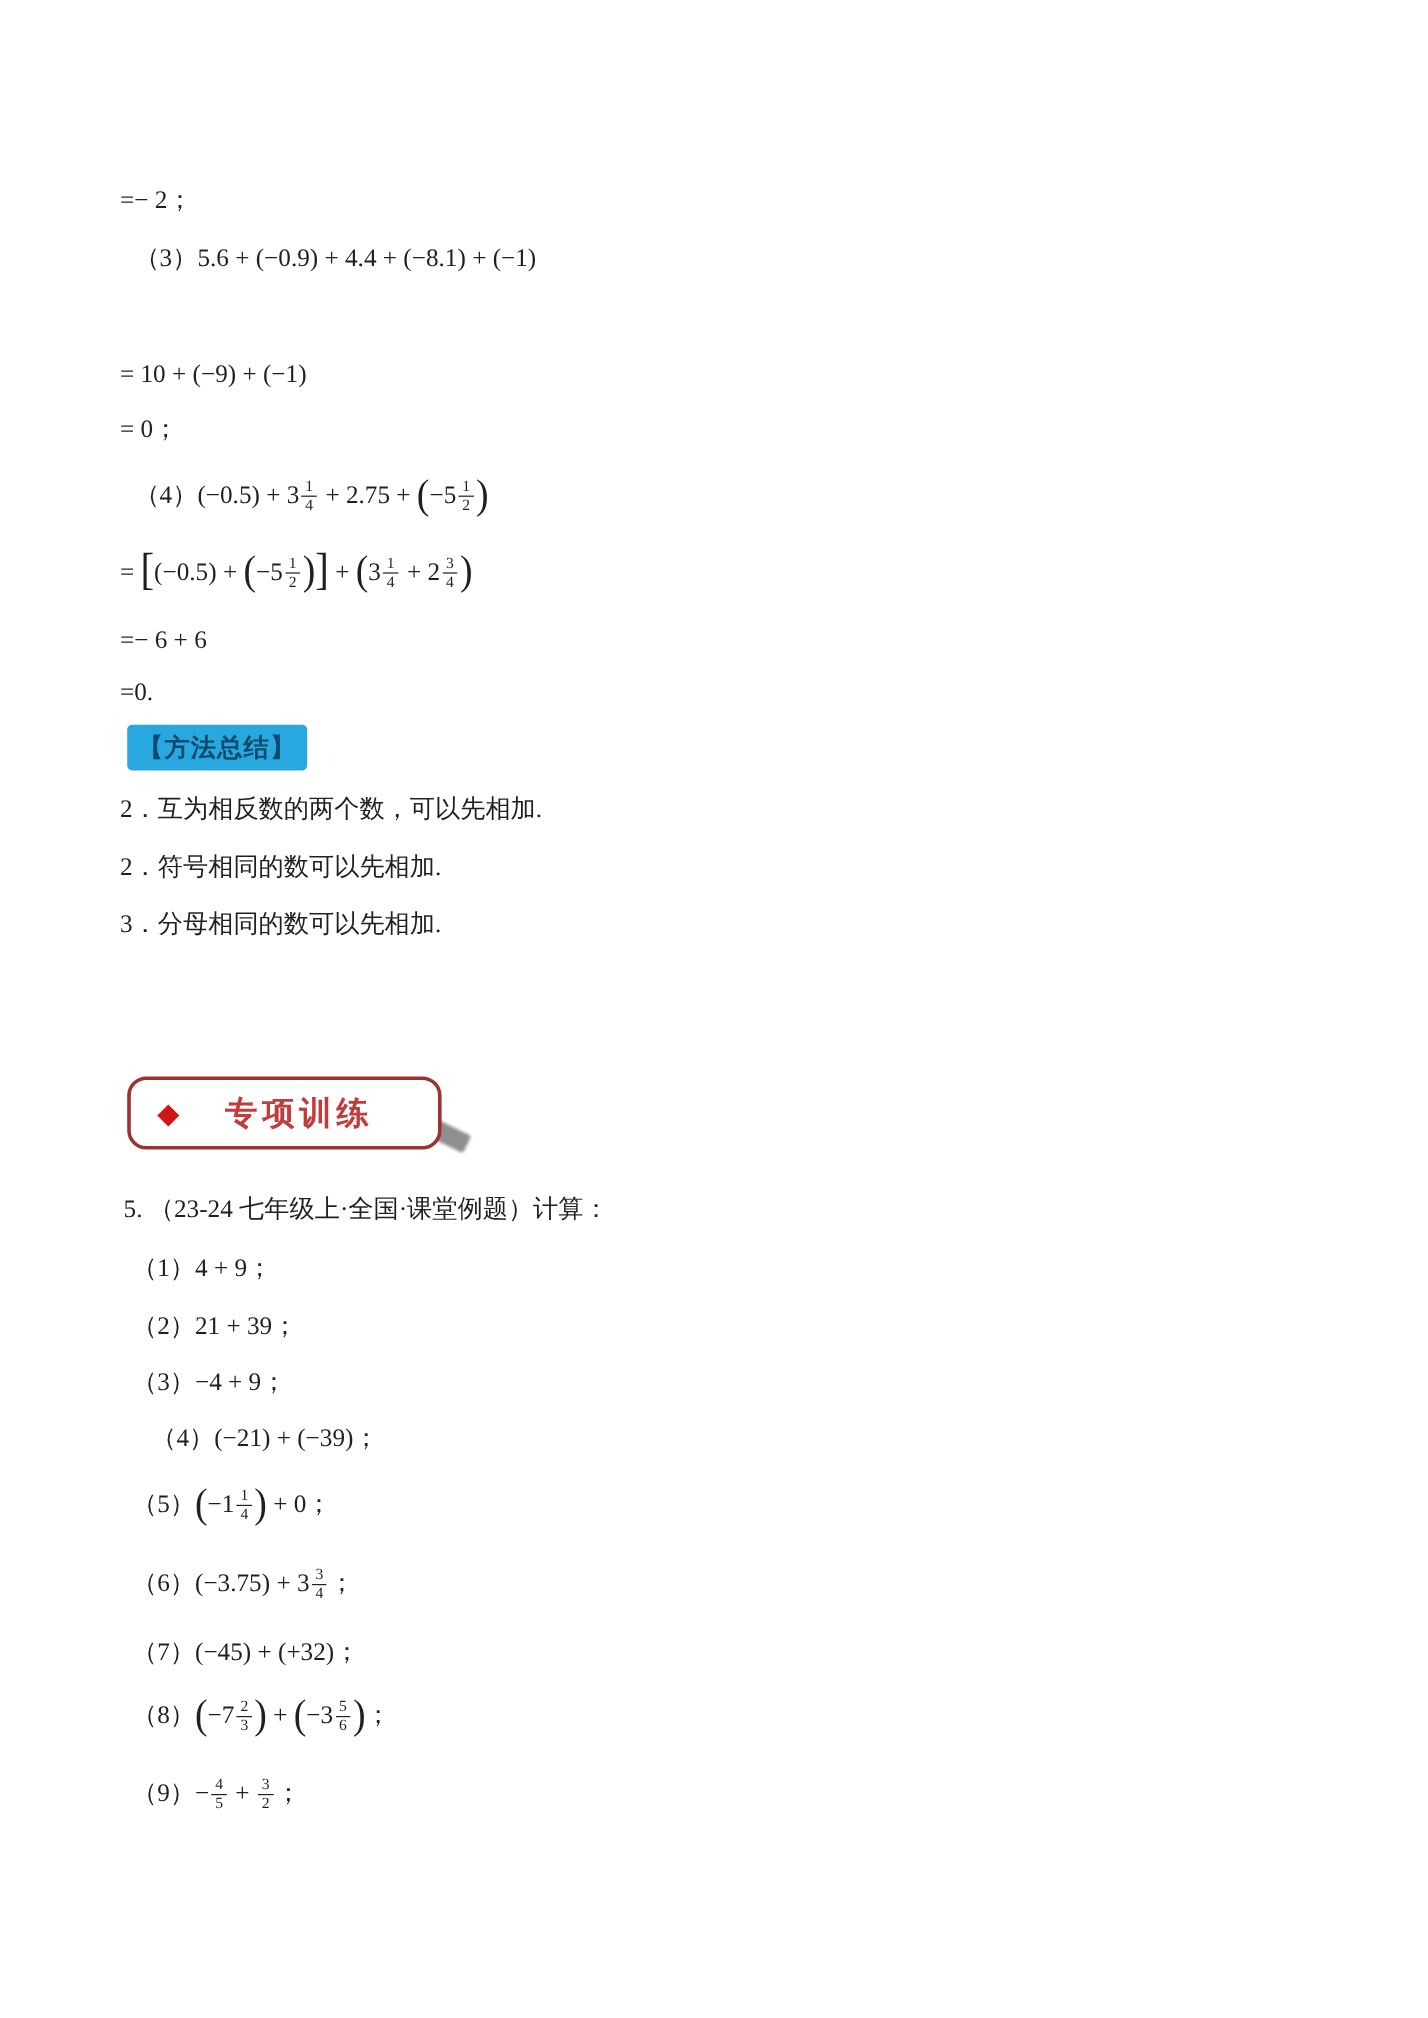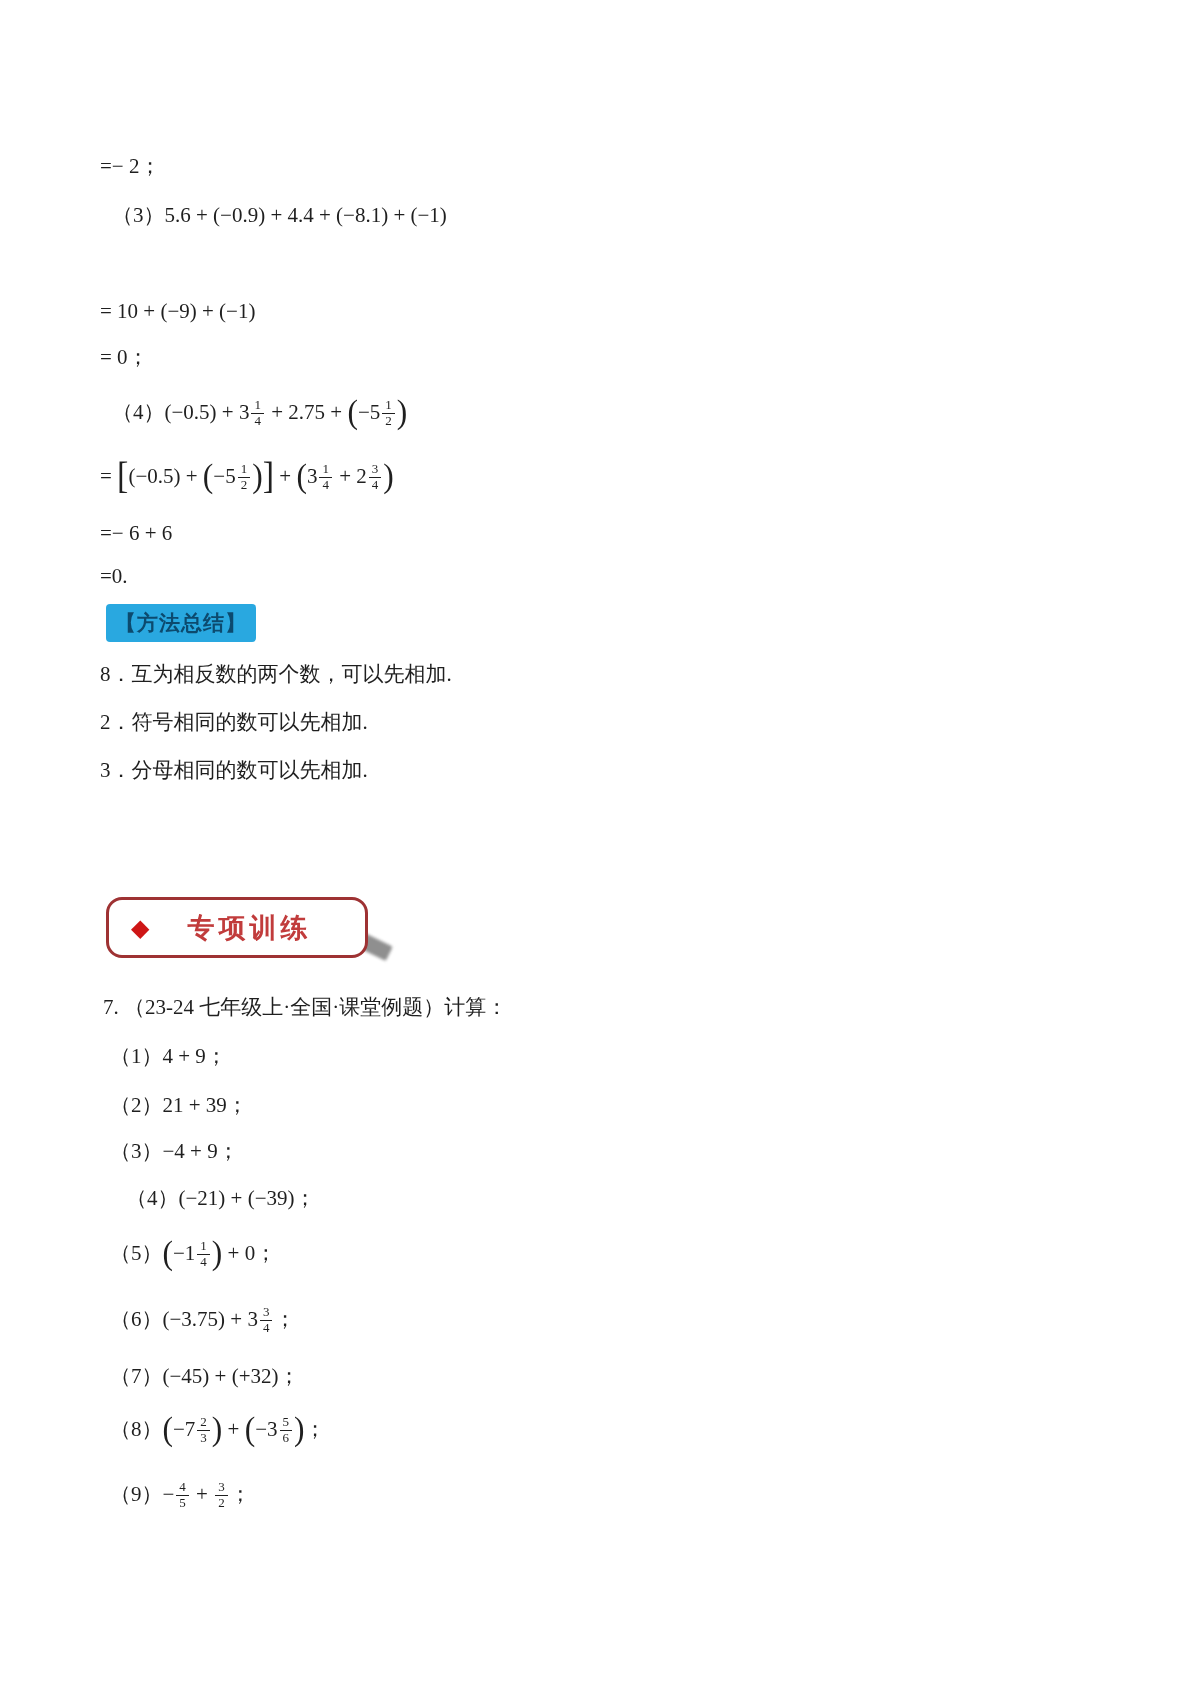--- a/index.html
+++ b/index.html
@@ -64,31 +64,31 @@
   <div class="line" style="left:100px; top:344px;"><span>= 0；</span></div>
   <div class="line tall" style="left:112px; top:389px;"><span>（4）(−0.5) + 3</span><span class="frac"><span class="num">1</span><span class="den">4</span></span><span> + 2.75 + </span><span class="big">(</span><span>−5</span><span class="frac"><span class="num">1</span><span class="den">2</span></span><span class="big">)</span></div>
   <div class="line tall" style="left:100px; top:453px;"><span>= </span><span class="big sq">[</span><span>(−0.5) + </span><span class="big">(</span><span>−5</span><span class="frac"><span class="num">1</span><span class="den">2</span></span><span class="big">)</span><span class="big sq">]</span><span> + </span><span class="big">(</span><span>3</span><span class="frac"><span class="num">1</span><span class="den">4</span></span><span> + 2</span><span class="frac"><span class="num">3</span><span class="den">4</span></span><span class="big">)</span></div>
   <div class="line" style="left:100px; top:520px;"><span>=− 6 + 6</span></div>
   <div class="line" style="left:100px; top:563px;"><span>=0.</span></div>
 
   <div class="badge">
       <span>【方法总结】</span>
     </div>
 
-  <div class="line" style="left:100px; top:661px;"><span>8．互为相反数的两个数，可以先相加.</span></div>
+  <div class="line" style="left:100px; top:661px;"><span>2．互为相反数的两个数，可以先相加.</span></div>
   <div class="line" style="left:100px; top:709px;"><span>2．符号相同的数可以先相加.</span></div>
   <div class="line" style="left:100px; top:757px;"><span>3．分母相同的数可以先相加.</span></div>
 
   <div class="train-shadow"></div>
   <div class="train-box">
     <span class="diamond">◆</span>
     <span class="title">专项训练</span>
   </div>
 
-  <div class="line" style="left:103px; top:994px;"><span>7. （23-24 七年级上·全国·课堂例题）计算：</span></div>
+  <div class="line" style="left:103px; top:994px;"><span>5. （23-24 七年级上·全国·课堂例题）计算：</span></div>
   <div class="line" style="left:110px; top:1043px;"><span>（1）4 + 9；</span></div>
   <div class="line" style="left:110px; top:1092px;justify-content:center;"><span>（2）21 + 39；</span></div>
   <div class="line" style="left:110px; top:1138px;"><span>（3）−4 + 9；</span></div>
   <div class="line" style="left:110px; top:1185px;margin-left:16px;"><span>（4）(−21) + (−39)；</span></div>
   <div class="line tall" style="left:110px; top:1230px;"><span>（5）</span><span class="big">(</span><span>−1</span><span class="frac"><span class="num">1</span><span class="den">4</span></span><span class="big">)</span><span> + 0；</span></div>
   <div class="line tall" style="left:110px; top:1296px;"><span>（6）(−3.75) + 3</span><span class="frac"><span class="num">3</span><span class="den">4</span></span><span>；</span></div>
   <div class="line" style="left:110px; top:1363px;"><span>（7）(−45) + (+32)；</span></div>
   <div class="line tall" style="left:110px; top:1406px;"><span>（8）</span><span class="big">(</span><span>−7</span><span class="frac"><span class="num">2</span><span class="den">3</span></span><span class="big">)</span><span> + </span><span class="big">(</span><span>−3</span><span class="frac"><span class="num">5</span><span class="den">6</span></span><span class="big">)</span><span>；</span></div>
   <div class="line tall" style="left:110px; top:1471px;"><span>（9）−</span><span class="frac"><span class="num">4</span><span class="den">5</span></span><span> + </span><span class="frac"><span class="num">3</span><span class="den">2</span></span><span>；</span></div>
 

